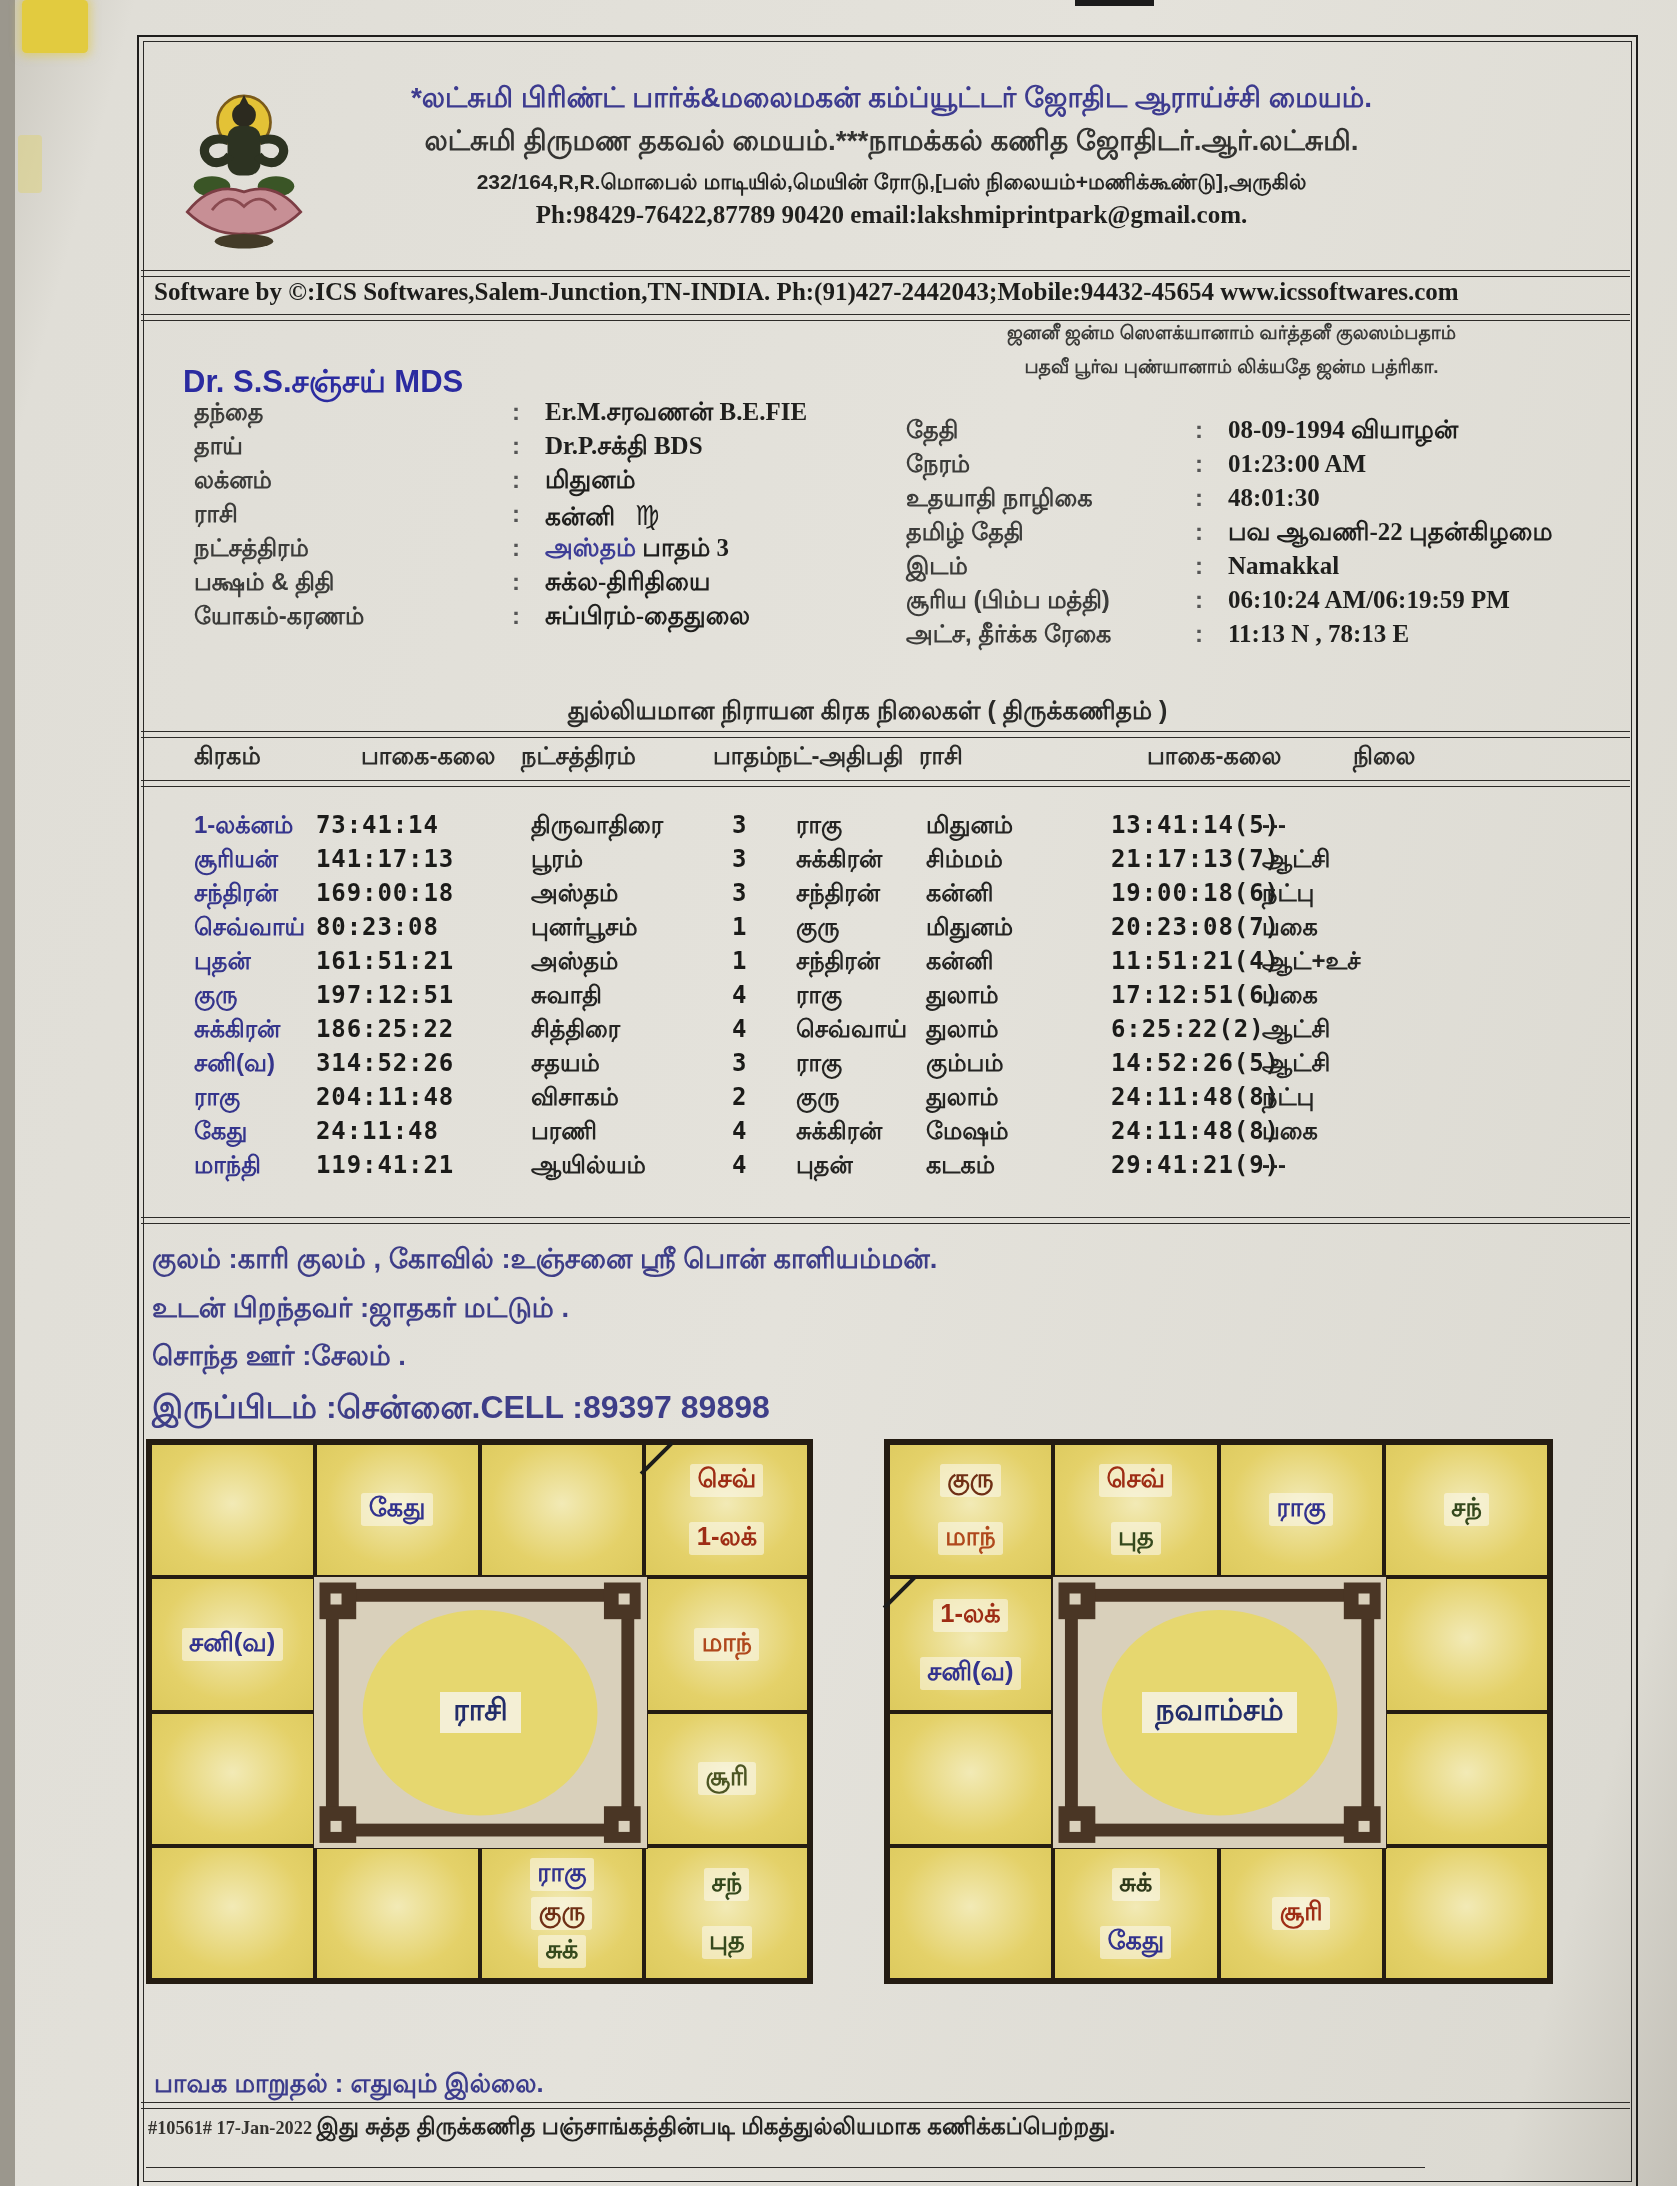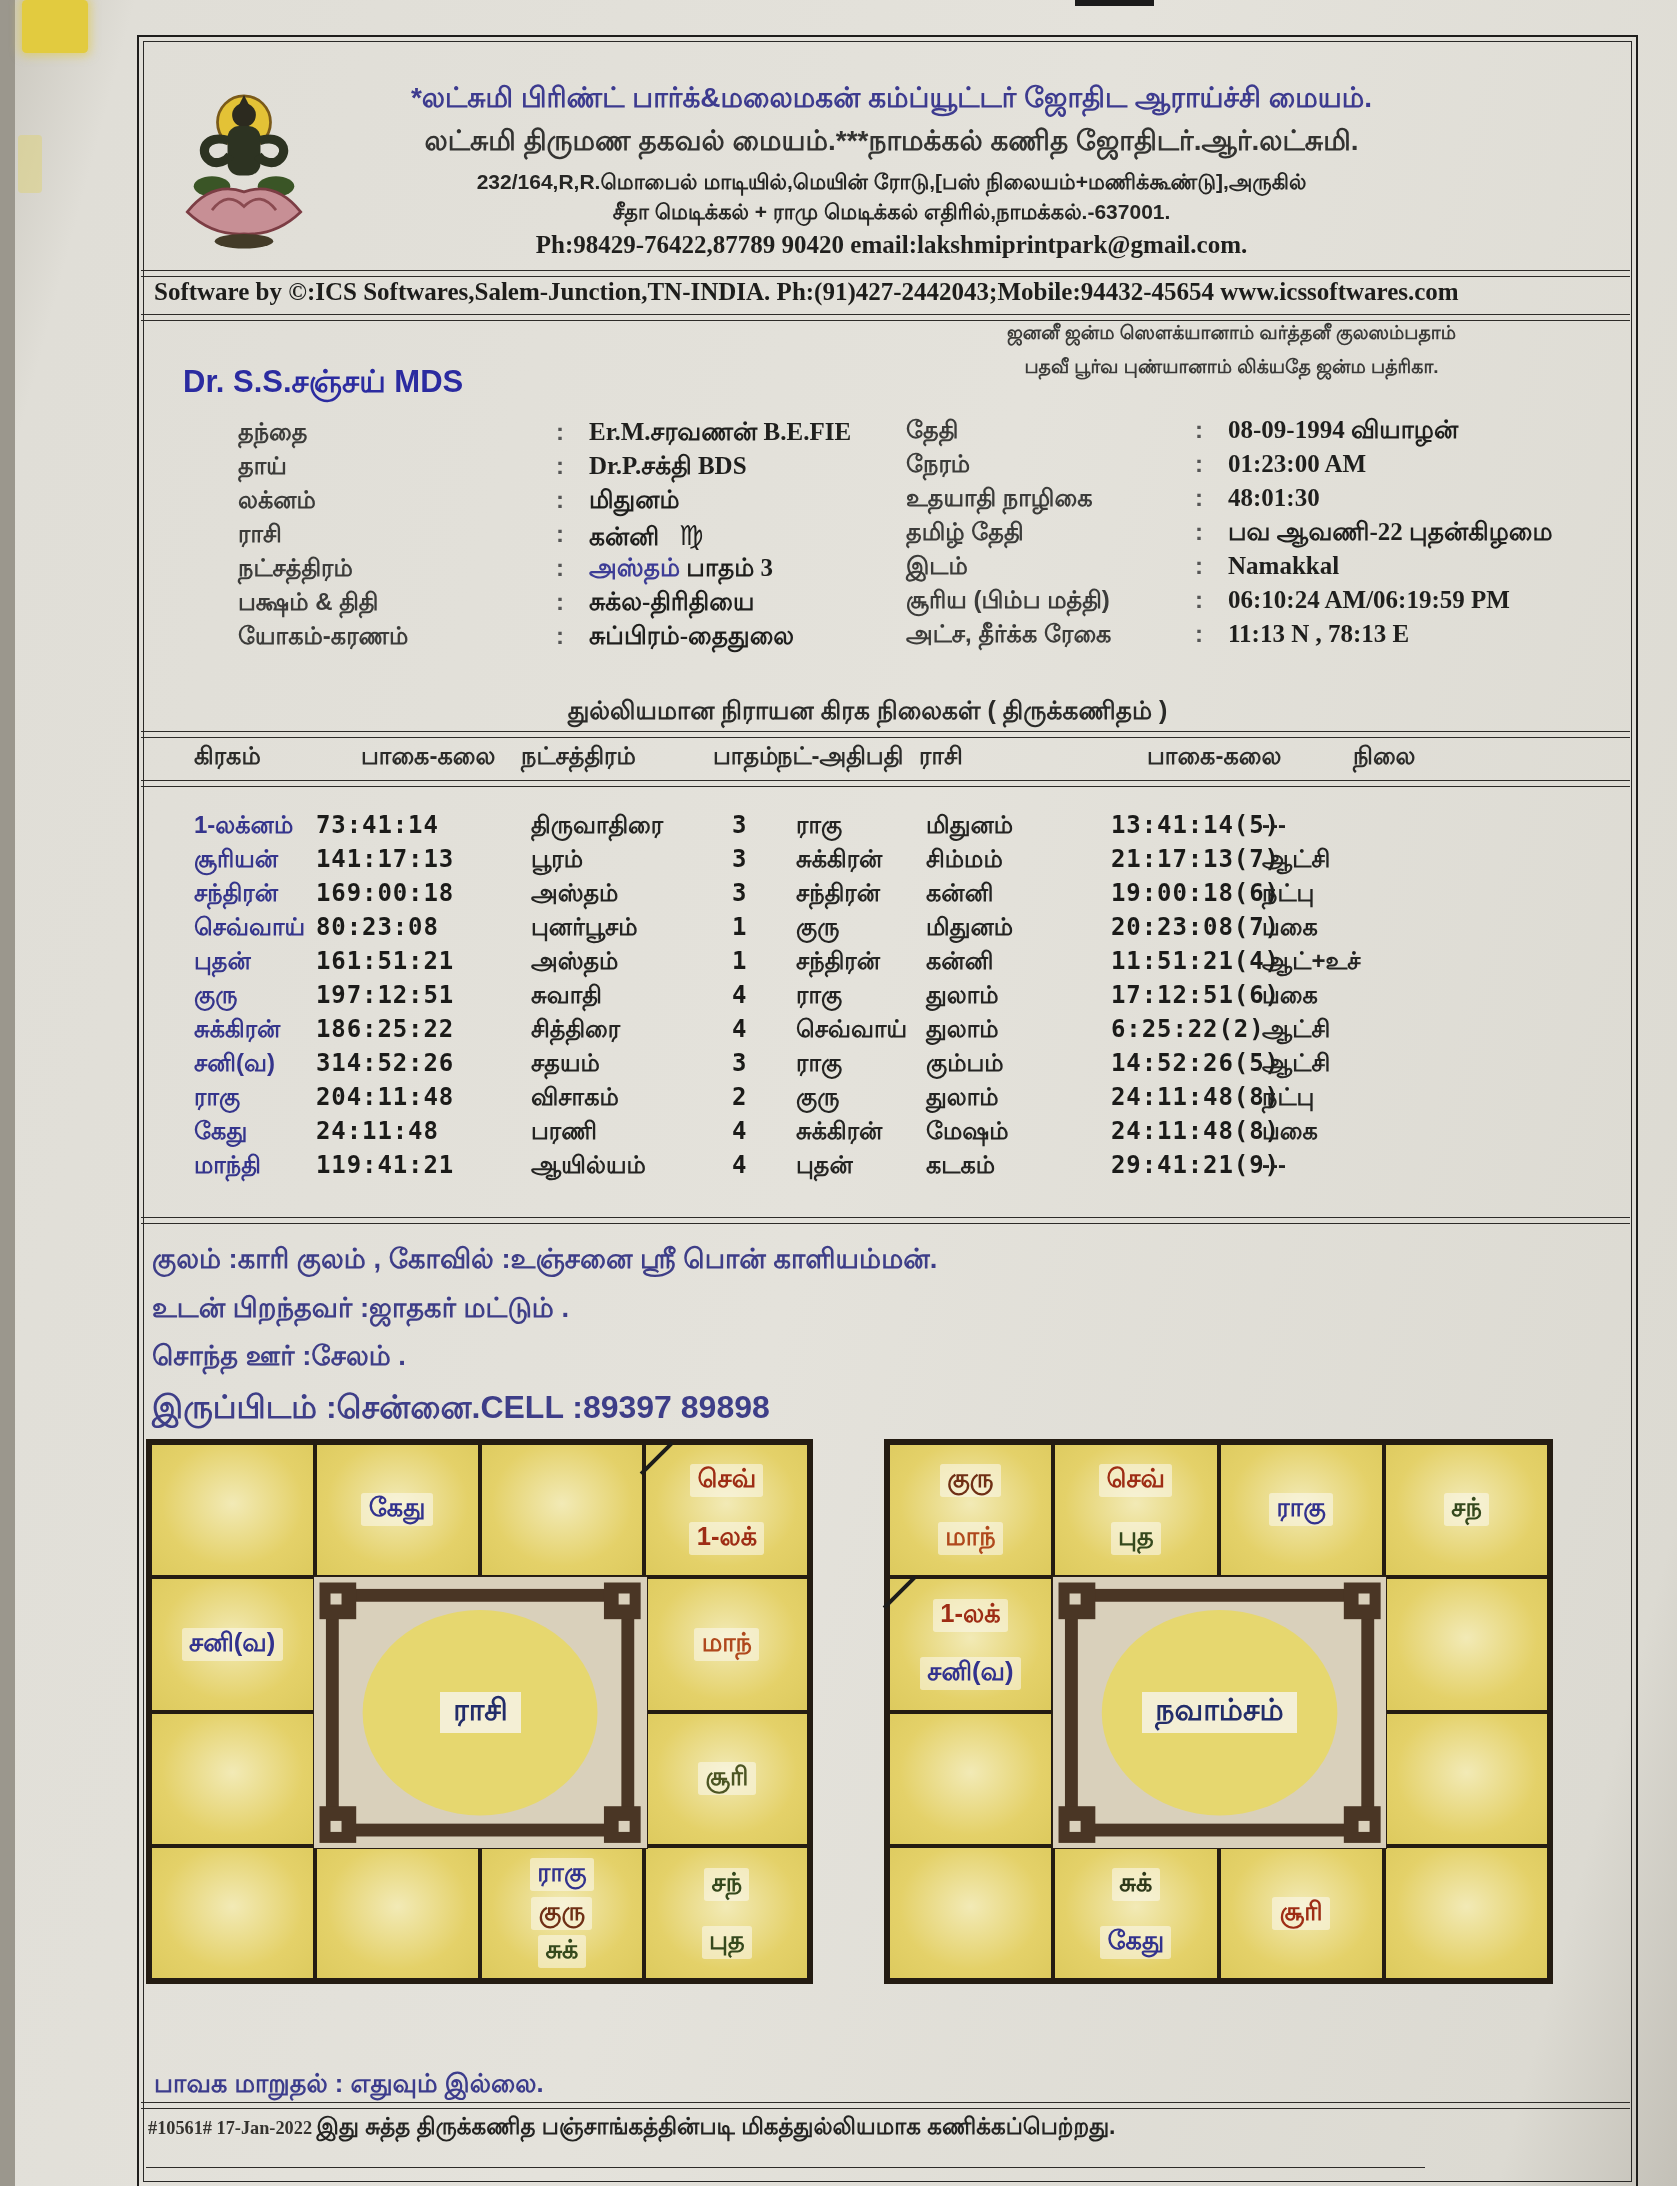--- a/index.html
+++ b/index.html
@@ -25,21 +25,21 @@
   .h4{font-size:21px;font-weight:bold;color:#262624;margin-top:2.7px;}
   .h5{font-size:25px;font-weight:bold;color:#1f1f1d;margin-top:3.7px;font-family:"Liberation Serif",serif;}
   .software{position:absolute;left:154px;top:278px;width:1471px;font-size:25px;font-weight:bold;color:#1d1d1b;font-family:"Liberation Serif",serif;}
 
   .invocation{position:absolute;left:866px;top:322px;width:731px;}
   .invocation div{font-size:19px;font-weight:bold;color:#3a3a38;margin-bottom:10px;text-align:center;}
   .name{position:absolute;left:183px;top:364px;font-size:31px;font-weight:bold;color:#2b2ba0;}
 
   
   .dblock{position:absolute;}
-  .dleft{left:194px;top:418px;width:704px;margin-left:44px;}
+  .dleft{left:194px;top:398px;width:704px;}
   .dright{left:906px;top:416px;width:722px;}
   .drow{display:flex;height:34px;align-items:flex-start;}
   .lbl{font-size:24px;font-weight:bold;color:#3c3c3a;}
   .dleft .lbl{width:318px;}
   .dright .lbl{width:289px;}
   .col{width:33px;font-size:24px;font-weight:bold;color:#555;}
   .val{font-size:25px;font-weight:bold;color:#1f1f1d;font-family:"Liberation Serif",serif;}
   .vblue{color:#3d3d96;}
   .vsym{font-size:27.4px;padding-left:20px;font-family:"DejaVu Sans",sans-serif;}
 
@@ -109,21 +109,20 @@
     <ellipse cx="130" cy="124" rx="20" ry="11" fill="#3a5526"></ellipse>
     <path d="M33 152 Q60 118 95 130 Q130 118 157 152 Q130 178 95 176 Q60 178 33 152 Z" fill="#c78f95" stroke="#7c3d44" stroke-width="3"></path>
     <path d="M60 150 Q77 128 95 146 Q113 128 130 150" fill="none" stroke="#8a4a50" stroke-width="3"></path>
     <ellipse cx="95" cy="184" rx="32" ry="8" fill="#433b28"></ellipse>
   </svg>
 
   <div class="hgroup">
     <div class="h1">*லட்சுமி பிரிண்ட் பார்க்&amp;மலைமகன் கம்ப்யூட்டர் ஜோதிட ஆராய்ச்சி மையம்.</div>
     <div class="h2">லட்சுமி திருமண தகவல் மையம்.***நாமக்கல் கணித ஜோதிடர்.ஆர்.லட்சுமி.</div>
     <div class="h3">232/164,R,R.மொபைல் மாடியில்,மெயின் ரோடு,[பஸ் நிலையம்+மணிக்கூண்டு],அருகில்</div>
-    <div class="h4">சீதா மெடிக்கல் + ராமு மெடிக்கல் எதிரில்,நாமக்கல்.-637001.</div>
     <div class="h5">Ph:98429-76422,87789 90420 email:lakshmiprintpark@gmail.com.</div>
   </div>
 
   <div class="rule2" style="top:270px"></div>
   <div class="software">Software by ©:ICS Softwares,Salem-Junction,TN-INDIA. Ph:(91)427-2442043;Mobile:94432-45654 www.icssoftwares.com</div>
   <div class="rule2" style="top:314px"></div>
 
   <div class="invocation">
     <div>ஜனனீ ஜன்ம ஸௌக்யானாம் வர்த்தனீ குலஸம்பதாம்</div>
     <div>பதவீ பூர்வ புண்யானாம் லிக்யதே ஜன்ம பத்ரிகா.</div>

